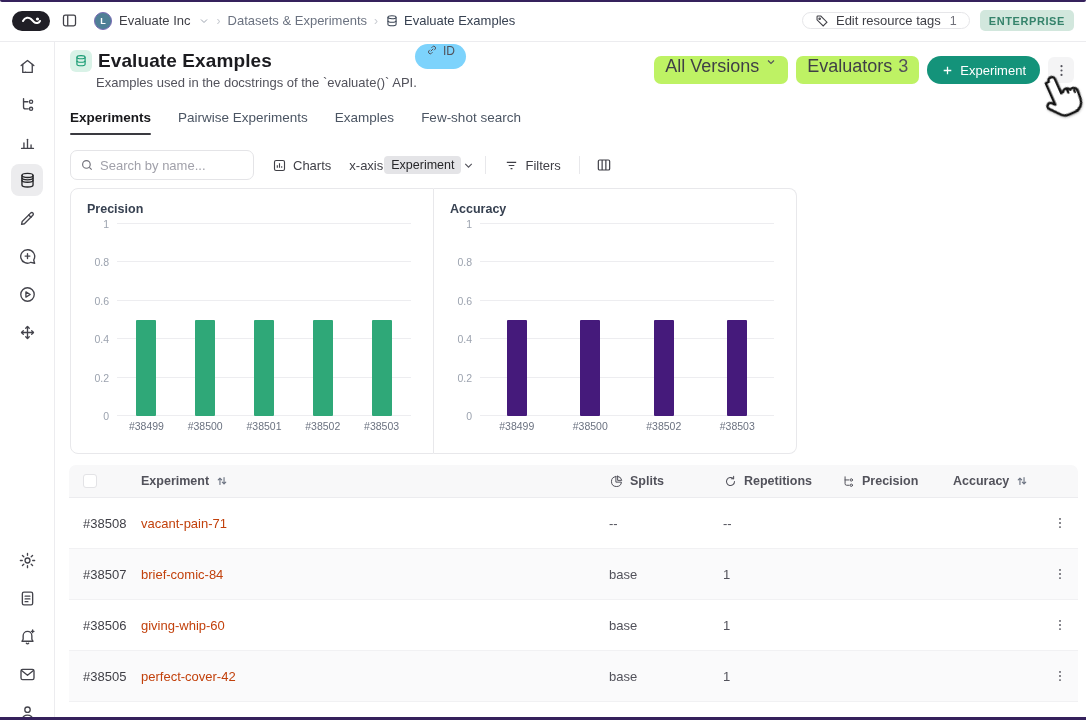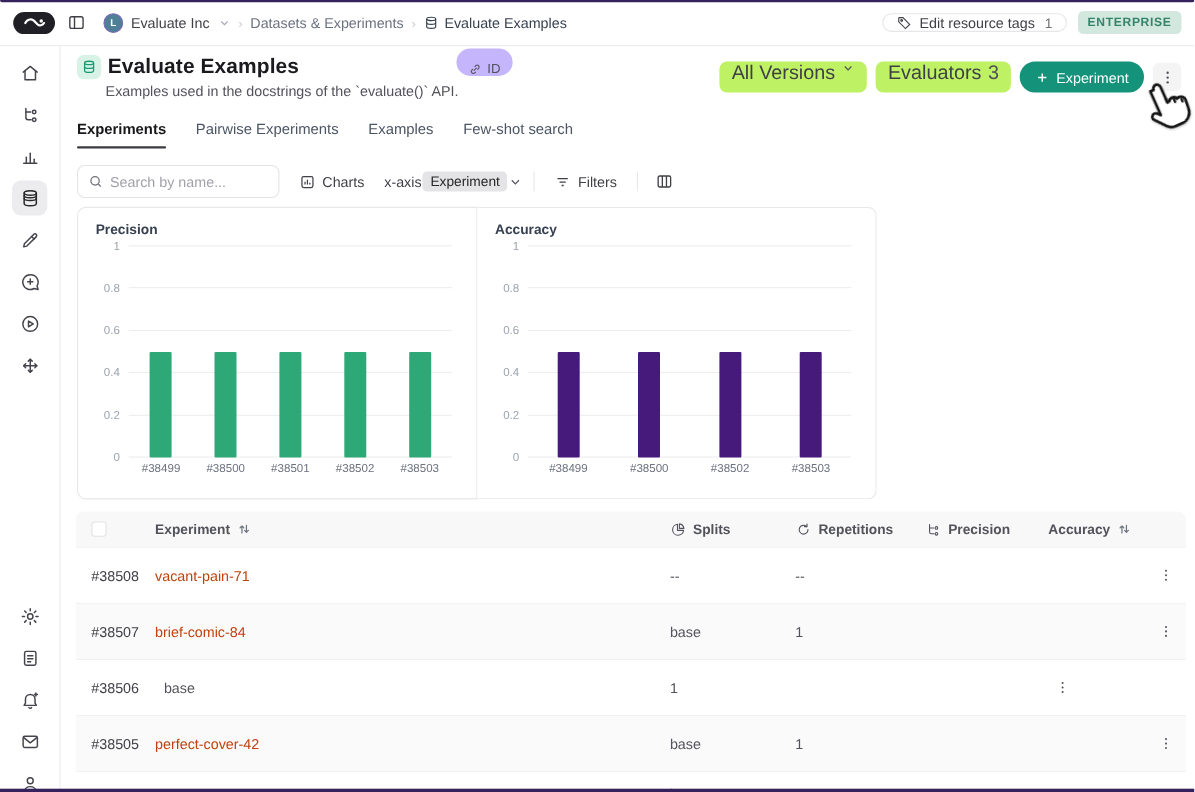--- a/index.html
+++ b/index.html
@@ -32,21 +32,21 @@
   .side-item.active { background:#ececee; color:#27272a; }
   .side-item svg { display:block; }
   .side-bottom { margin-top:auto; display:flex; flex-direction:column; align-items:center; margin-bottom:-14px; }
 
   
   .main { position:absolute; left:55px; top:42px; right:0; bottom:0; background:#fff; }
 
   .page-header { position:absolute; left:15px; top:8px; display:flex; align-items:center; }
   .ds-icon { width:22px; height:22px; border-radius:6px; background:#d9f2e7; color:#169a72; display:flex; align-items:center; justify-content:center; margin-right:6px; }
   .page-title { font-size:19px; font-weight:bold; color:#1b1b1f; letter-spacing:.1px; }
-  .id-pill { position:absolute; left:360px; top:2px; display:flex; align-items:flex-end; gap:5px; height:25px; padding:0 11px; border-radius:999px; background:#c4b5fd; color:#52525b; font-size:12px; font-weight:500; cursor:pointer; white-space:nowrap; }
+  .id-pill { position:absolute; left:360px; top:2px; display:flex; align-items:flex-start; gap:5px; height:25px; padding:0 11px; border-radius:999px; background:#7dd3fc; color:#52525b; font-size:12px; font-weight:500; cursor:pointer; white-space:nowrap; }
   .page-desc { position:absolute; left:41px; top:33px; font-size:13px; color:#52525b; }
 
   .header-controls { position:absolute; top:14px; right:12px; display:flex; align-items:center; gap:8px; }
   .ghost-btn { display:flex; align-items:flex-start; gap:6px; height:28px; padding:0 11px; border-radius:7px; background:#bef264; color:#3f3f46; font-size:18px; font-weight:500; cursor:pointer; white-space:nowrap; }
   .ghost-btn .cnt { color:#52525b; font-weight:400; }
   .primary-btn { display:flex; align-items:center; gap:6px; height:28px; padding:0 14px; border-radius:999px; background:#14937a; color:#fff; font-size:13px; font-weight:500; cursor:pointer; white-space:nowrap; }
   .dots-btn { width:26px; height:26px; border-radius:6px; background:#f4f4f5; display:flex; align-items:center; justify-content:center; color:#52525b; cursor:pointer; }
 
   
   .tabs { position:absolute; left:15px; top:68px; display:flex; gap:27px; }
@@ -531,20 +531,23 @@
                 <svg width="14" height="14" viewBox="0 0 24 24" fill="currentColor">
                   <circle cx="12" cy="5" r="1.6"></circle>
                   <circle cx="12" cy="12" r="1.6"></circle>
                   <circle cx="12" cy="19" r="1.6"></circle>
                 </svg>
               </span>
             </div>
           </div>
           <div class="trow tbody-row">
             <div class="cell idc">#38506</div>
+            <div class="cell namec">
+              <div class="row-name">giving-whip-60</div>
+            </div>
             <div class="cell">base</div>
             <div class="cell">1</div>
             <div class="cell"></div>
             <div class="cell"></div>
             <div class="cell">
               <span class="row-menu">
                 <svg width="14" height="14" viewBox="0 0 24 24" fill="currentColor">
                   <circle cx="12" cy="5" r="1.6"></circle>
                   <circle cx="12" cy="12" r="1.6"></circle>
                   <circle cx="12" cy="19" r="1.6"></circle>

